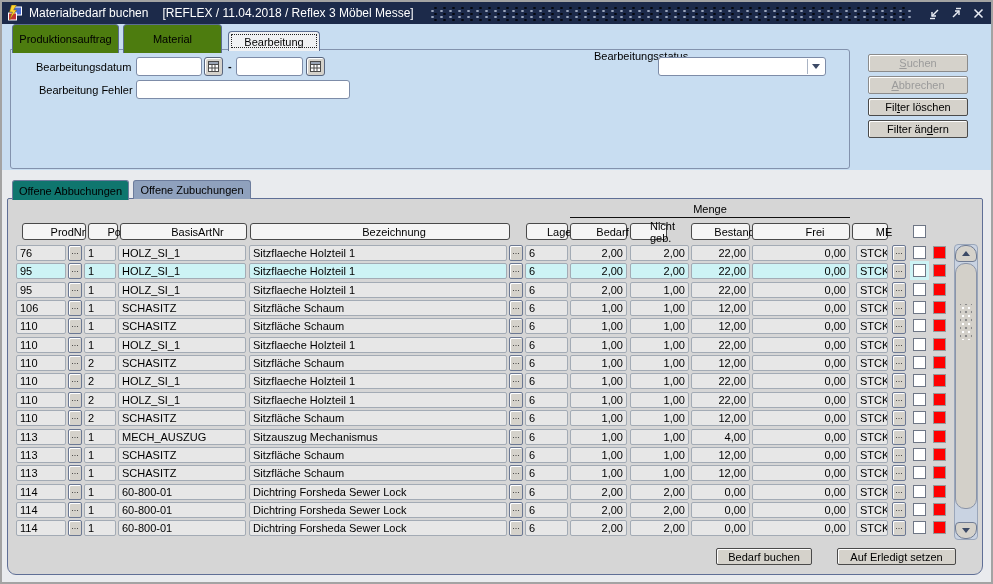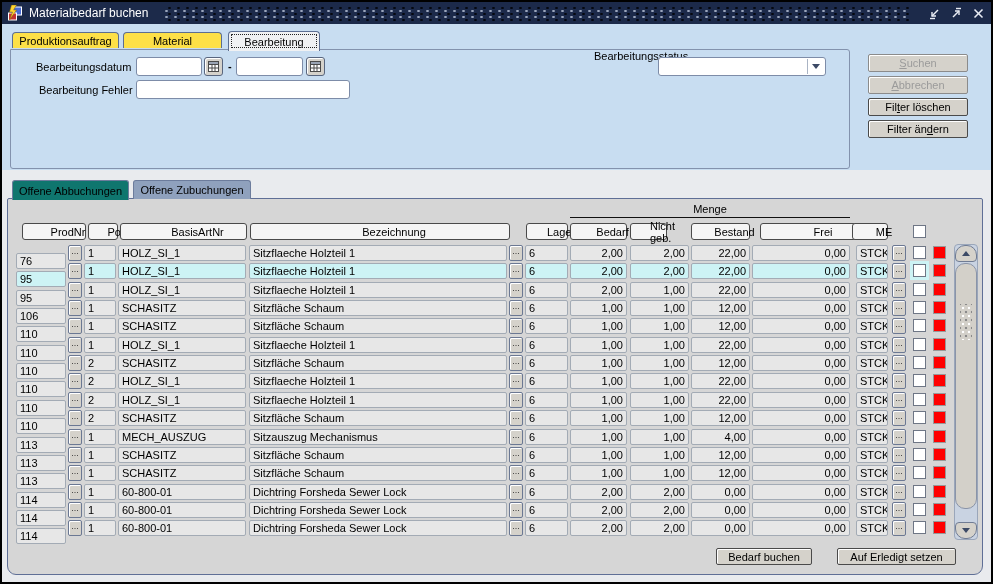--- a/index.html
+++ b/index.html
@@ -1,34 +1,34 @@
 <!DOCTYPE html>
 <html><head>
 <meta charset="utf-8">
 <style>
   html,body{margin:0;padding:0;background:#ffffff;}
   *{font-family:"Liberation Sans", sans-serif;}
   .window{position:relative;width:993px;height:584px;box-sizing:border-box;
-          background:#c8ddf1;border:2px solid #000000;overflow:hidden;}
+          background:#c8ddf1;border:2px solid #a3a3a3;overflow:hidden;}
 
   
   .titlebar{position:absolute;left:0;top:0;width:100%;height:22px;background:#1c2a4a;
             display:flex;align-items:center;padding:0 4px;box-sizing:border-box;color:#fff;}
   .title-icon{width:17px;height:16px;margin-right:6px;flex:none;}
   .title-text{font-size:12px;white-space:nowrap;}
   .title-context{margin-left:14px;}
   .title-pattern{flex:1;height:14px;margin:2px 10px 0 14px;
      background-image:radial-gradient(circle,#9aa5bb 1px,transparent 1.4px),
                       radial-gradient(circle,#05080f 1px,transparent 1.4px);
      background-size:9px 6px,9px 6px;background-position:0 1px,3px 4px;}
   .win-btn{width:17px;height:16px;margin-left:5px;display:flex;align-items:center;
            justify-content:center;flex:none;cursor:default;}
 
   
-  .tab{position:absolute;top:30px;height:16px;box-sizing:border-box;background:#fde047;
+  .tab{position:absolute;top:22px;height:29px;box-sizing:border-box;background:#4d7c0f;
        border:1px solid #5c6e92;border-bottom:none;border-radius:4px 4px 0 0;
        font-size:11px;display:flex;align-items:center;justify-content:center;z-index:2;}
   .tab-1{left:10px;width:107px;}
   .tab-2{left:121px;width:99px;}
   .tab-3{left:226px;width:92px;}
   .tab.active{background:#f0f1f3;top:29px;height:20px;z-index:4;
               outline:1px dotted #222;outline-offset:-4px;}
 
   
   .filterbox{position:absolute;left:8px;top:47px;width:840px;height:120px;z-index:1;
@@ -68,42 +68,42 @@
 
   
   .menge-label{position:absolute;left:568px;top:201px;width:280px;text-align:center;
                font-size:11px;z-index:2;}
   .menge-line{position:absolute;left:568px;top:215px;width:280px;height:1px;background:#111;z-index:2;}
   .hcell{position:absolute;top:221px;height:17px;background:#f5f5f5;border:1px solid #4a4a4a;
          border-radius:3px;font-size:11px;display:flex;align-items:center;justify-content:center;
          box-sizing:border-box;z-index:2;padding-left:28px;}
   .h-0{left:20px;width:64px;}  .h-1{left:86px;width:30px;}  .h-2{left:118px;width:127px;}
   .h-3{left:248px;width:260px;}.h-4{left:524px;width:42px;} .h-5{left:568px;width:57px;}
-  .h-6{left:628px;width:37px;} .h-7{left:689px;width:59px;} .h-8{left:750px;width:98px;margin-left:8px;}
+  .h-6{left:628px;width:37px;} .h-7{left:689px;width:59px;} .h-8{left:750px;width:98px;}
   .h-9{left:850px;width:36px;}
   .hcheck{position:absolute;left:911px;top:223px;width:13px;height:13px;background:#fff;
           border:1px solid #6e7685;box-sizing:border-box;z-index:2;}
 
   
   #table-body{position:absolute;left:0;top:242px;width:993px;height:296px;z-index:2;}
   .trow{position:absolute;left:0;width:100%;height:18px;}
   .tcell{position:absolute;top:1px;height:16px;box-sizing:border-box;background:#e7e7e7;
          border:1px solid #a3abb5;border-radius:2px;font-size:11px;line-height:14px;
          padding:0 3px;white-space:nowrap;overflow:hidden;}
   .num{text-align:right;}
   .trow.sel .tcell{background:#cdf3f5;}
   .dots{position:absolute;top:1px;height:16px;box-sizing:border-box;background:#d5d2cb;
         border:1px solid #6b7893;border-radius:2px;font-size:9px;line-height:11px;
         text-align:center;color:#333;box-shadow:inset 1px 1px 0 #fff;}
   .cb{position:absolute;top:2px;width:13px;height:13px;background:#fff;
       border:1px solid #6e7685;box-sizing:border-box;}
   .trow.sel .cb{box-shadow:0 0 0 3px #cdf3f5;}
   .redbox{position:absolute;top:2px;width:13px;height:13px;background:#ff0000;border:1px solid #999;
           box-sizing:border-box;}
-  .c-prodnr{left:14px;width:50px;margin-top:8px;} .c-dots1{left:66px;width:14px;}  .c-pos{left:82px;width:32px;}
+  .c-prodnr{left:14px;width:50px;} .c-dots1{left:66px;width:14px;}  .c-pos{left:82px;width:32px;}
   .c-basis{left:116px;width:128px;}.c-bez{left:247px;width:258px;}  .c-dots2{left:507px;width:14px;}
   .c-lager{left:523px;width:43px;}.c-bedarf{left:568px;width:57px;}.c-nicht{left:628px;width:59px;}
   .c-bestand{left:689px;width:59px;}.c-frei{left:750px;width:98px;}.c-me{left:854px;width:32px;}
   .c-dots3{left:890px;width:14px;}.c-check{left:911px;}.c-red{left:931px;}
 
   
   .sb-track{position:absolute;left:952px;top:242px;width:24px;height:296px;background:#c9d3e2;
             border:1px solid #9aa6ba;border-radius:4px;box-sizing:border-box;z-index:2;}
   .sb-btn{position:absolute;left:953px;width:22px;height:17px;background:#d5d2cb;
           border:1px solid #707c94;box-sizing:border-box;display:flex;align-items:center;
@@ -129,20 +129,21 @@
 
 <div class="window">
 
   <div class="titlebar">
     <svg class="title-icon" viewBox="0 0 16 16">
       <rect x="7" y="2" width="8" height="8" fill="#4a6cd4" stroke="#ffffff" stroke-width="1"></rect>
       <rect x="2" y="8" width="8" height="7" fill="#c23333" stroke="#ffffff" stroke-width="1"></rect>
       <polygon points="5,0 10,0 7,5 10,5 3,15 6,7 3,7" fill="#ffd633" stroke="#806000" stroke-width="0.5"></polygon>
     </svg>
     <span class="title-text">Materialbedarf buchen</span>
+    <span class="title-text title-context">[REFLEX / 11.04.2018 / Reflex 3 Möbel Messe]</span>
     <div class="title-pattern"></div>
     <div class="win-btn">
       <svg width="13" height="13" viewBox="0 0 13 13">
           <g stroke="#e8ecf4" stroke-width="1.4" fill="none">
         <path d="M10 3 L4 9"></path>
             <path d="M4 5 L4 9 L8 9"></path>
             <path d="M2 11.5 L7 11.5"></path>
           </g>
         </svg>
     </div>

